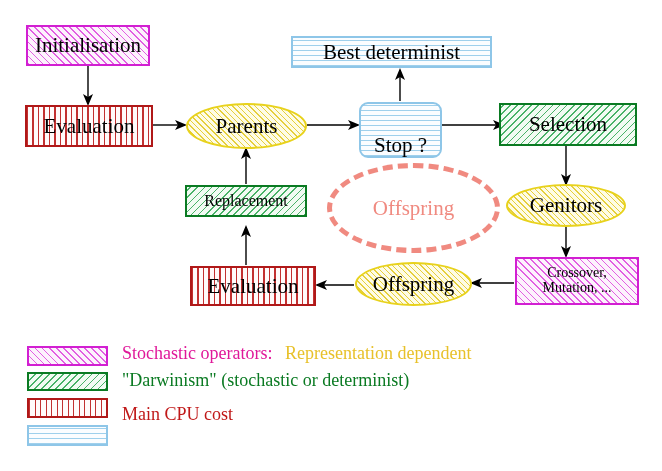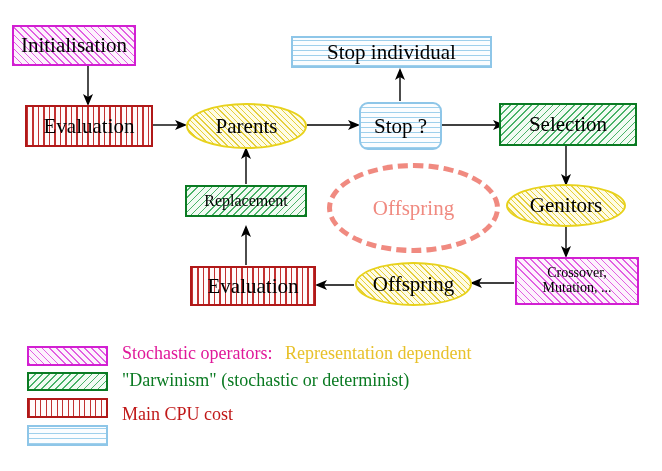--- a/index.html
+++ b/index.html
@@ -116,37 +116,37 @@
       <line x1="514" y1="283" x2="472" y2="283"></line>
 
       <line x1="354" y1="285" x2="317" y2="285"></line>
 
       <line x1="246" y1="265" x2="246" y2="227"></line>
 
       <line x1="246" y1="184" x2="246" y2="149"></line>
     </g>
   </svg>
 
-  <div class="node rect fill-magenta" style="left:12px; top:25px; width:124px; height:41px; font-size:21px;">
+  <div class="node rect fill-magenta" style="left:26px; top:25px; width:124px; height:41px; font-size:21px;">
     <span>Initialisation</span>
   </div>
 
   <div class="node rect fill-red" style="left:25px; top:105px; width:128px; height:42px; font-size:21px;">
     <span>Evaluation</span>
   </div>
 
   <div class="node ellipse fill-yellow" style="left:186px; top:103px; width:121px; height:46px; font-size:21px;">
     <span>Parents</span>
   </div>
 
   <div class="node rect fill-blue" style="left:291px; top:36px; width:201px; height:32px; font-size:21px;">
-    <span>Stop individual</span>
+    <span>Best determinist</span>
   </div>
 
-  <div class="node rounded fill-blue" style="left:359px; top:102px; width:83px; height:48px; font-size:21px;">
+  <div class="node rounded fill-blue" style="left:359px; top:102px; width:83px; height:56px; font-size:21px;align-items:flex-end;">
     <span>Stop ?</span>
   </div>
 
   <div class="node rect fill-green" style="left:499px; top:103px; width:138px; height:43px; font-size:21px;">
     <span>Selection</span>
   </div>
 
   <div class="node ellipse fill-yellow" style="left:506px; top:184px; width:120px; height:43px; font-size:21px;">
     <span>Genitors</span>
   </div>

